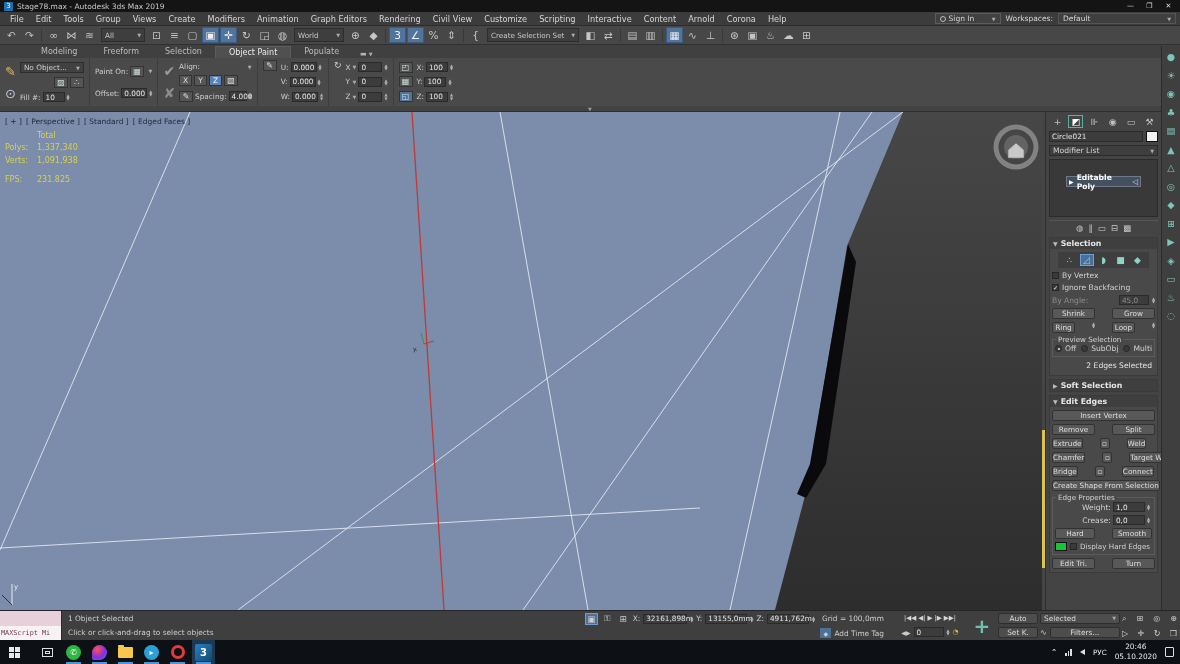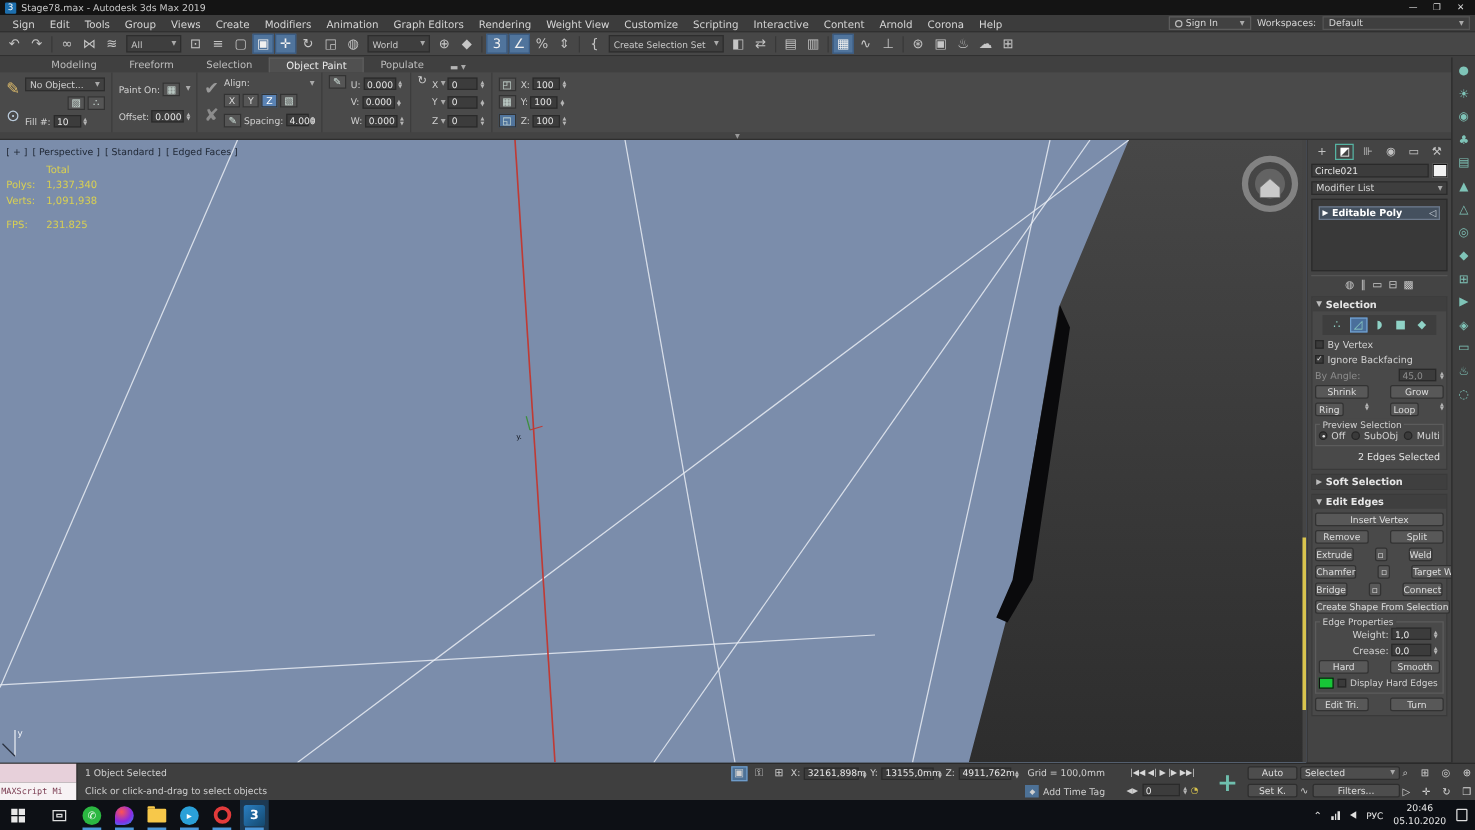--- a/index.html
+++ b/index.html
@@ -57,21 +57,21 @@
 .vp-scroll .thumb{position:absolute;top:318px;height:138px;width:3px;background:#d9c44e}
 
 .cmdpanel{width:116px;background:#444;border-left:1px solid #2e2e2e;display:flex;flex-direction:column;font-size:7.6px;color:#d2d2d2;padding:3px 3px 0;gap:3px;overflow:hidden}
 .cp-tabs{display:flex;justify-content:space-between;padding:0 1px}
 .cp-tab{width:15px;height:13px;display:flex;align-items:center;justify-content:center;font-size:9px;color:#c2c2c2}
 .cp-tab.active{border:1px solid var(--accent-teal);color:#fff}
 .cp-namerow{display:flex;gap:3px;align-items:flex-start}
 .cp-name{flex:1;height:11px}
 .swatch{width:12px;height:11px;background:#f2f2f2;border:1px solid #111;flex:none}
 .cp-dd{background:#3e3e3e;border:1px solid #2b2b2b;height:11px;display:flex;align-items:center;padding:0 3px;justify-content:space-between}
-.cp-stack{height:58px;background:#393939;border:1px solid #2b2b2b;padding:5px}
+.cp-stack{height:58px;background:#393939;border:1px solid #2b2b2b;padding:16px}
 .stack-row{display:flex;align-items:center;gap:3px;background:#44505e;border:1px solid #6d7a8c;height:11px;padding:0 2px;color:#fff;font-weight:bold}
 .stack-row .fun{margin-left:auto;color:#cfd6de;font-weight:normal}
 .cp-stacktools{display:flex;gap:5px;justify-content:center;align-items:center;border-top:1px solid #555;padding:2px 0 1px;font-size:8.5px;color:#c9c9c9}
 .rollout{background:#494949;border:1px solid #3a3a3a}
 .ro-head{height:11px;background:#3f3f3f;display:flex;align-items:center;gap:3px;padding:0 3px;font-weight:bold;font-size:7.8px;color:#e6e6e6}
 .ro-arrow{font-size:6px;color:#bbb}
 .ro-body{padding:3px 2px;display:flex;flex-direction:column;gap:3px}
 .btn{background:#585858;border:1px solid #323232;border-radius:2px;height:11px;display:flex;align-items:center;justify-content:center;font-size:7.3px;color:#dedede;flex:1;white-space:nowrap}
 .btn-row{display:flex;gap:17px}
 .mini{flex:none;width:10px}
@@ -149,31 +149,31 @@
     <div class="tb-app">3</div>
     <span>Stage78.max - Autodesk 3ds Max 2019</span>
     <div class="tb-spacer"></div>
     <span class="tb-btn">—</span>
     <span class="tb-btn">❐</span>
     <span class="tb-btn">✕</span>
   </div>
 
   <div class="menubar">
     <div id="menu-items" style="display:flex;height:100%">
-        <div class="menu-item">Sign</div>
+        <div class="menu-item">File</div>
         <div class="menu-item">Edit</div>
         <div class="menu-item">Tools</div>
         <div class="menu-item">Group</div>
         <div class="menu-item">Views</div>
         <div class="menu-item">Create</div>
         <div class="menu-item">Modifiers</div>
         <div class="menu-item">Animation</div>
         <div class="menu-item">Graph Editors</div>
         <div class="menu-item">Rendering</div>
-        <div class="menu-item">Weight View</div>
+        <div class="menu-item">Civil View</div>
         <div class="menu-item">Customize</div>
         <div class="menu-item">Scripting</div>
         <div class="menu-item">Interactive</div>
         <div class="menu-item">Content</div>
         <div class="menu-item">Arnold</div>
         <div class="menu-item">Corona</div>
         <div class="menu-item">Help</div>
       </div>
     <div class="mb-right">
       <div class="signin">

